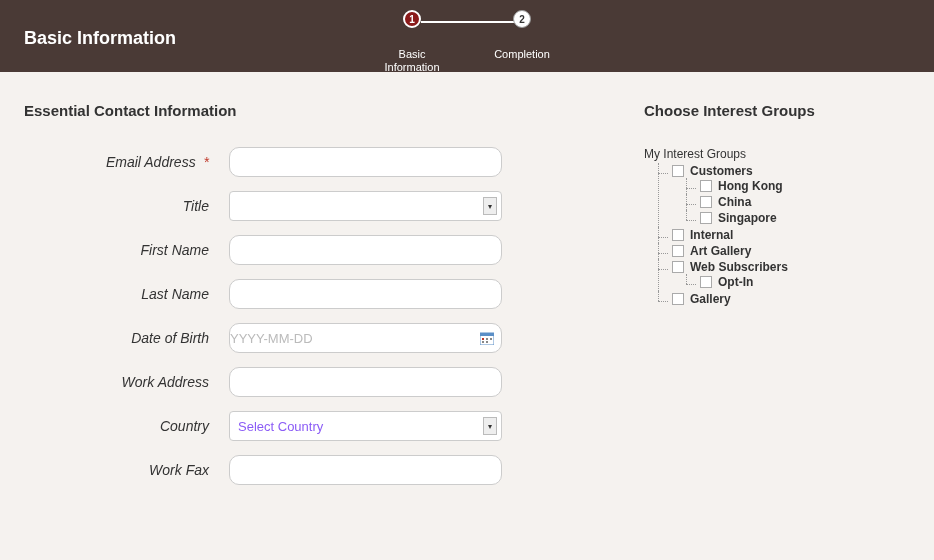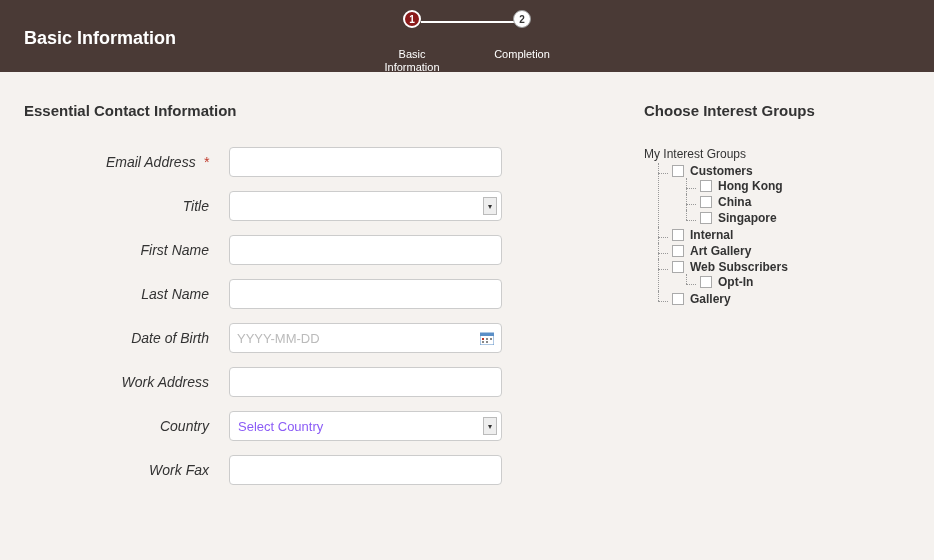--- a/index.html
+++ b/index.html
@@ -105,22 +105,22 @@
       font-style: italic;
     }
     .required {
       color: #c0392b;
       margin-left: 4px;
     }
     .form-input {
       width: 273px;
       height: 30px;
       border: 1px solid #ccc;
-      border-radius: 4px;
-      padding: 0 7px;
+      border-radius: 10px;
+      padding: 0 0;
       font-size: 13px;
       background: #fff;
     }
     .form-select {
       width: 273px;
       height: 30px;
       border: 1px solid #ccc;
       border-radius: 4px;
       padding: 0 24px 0 8px;
       font-size: 13px;

